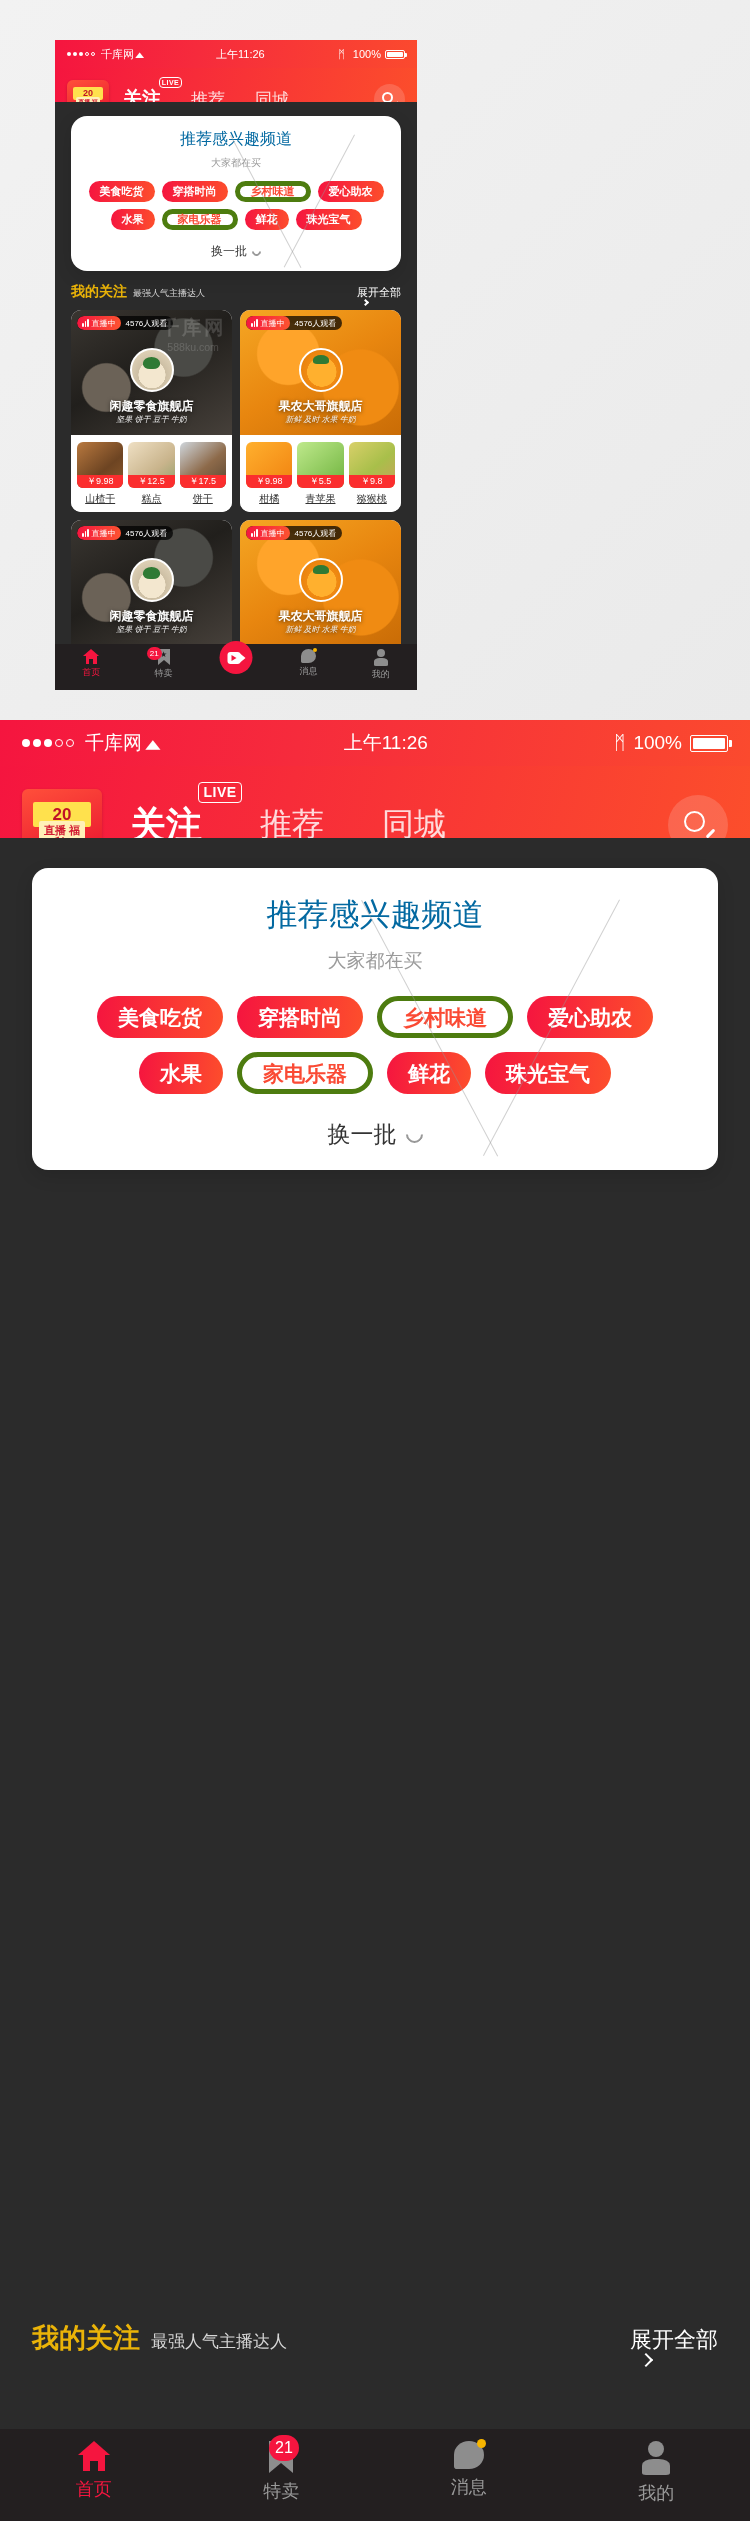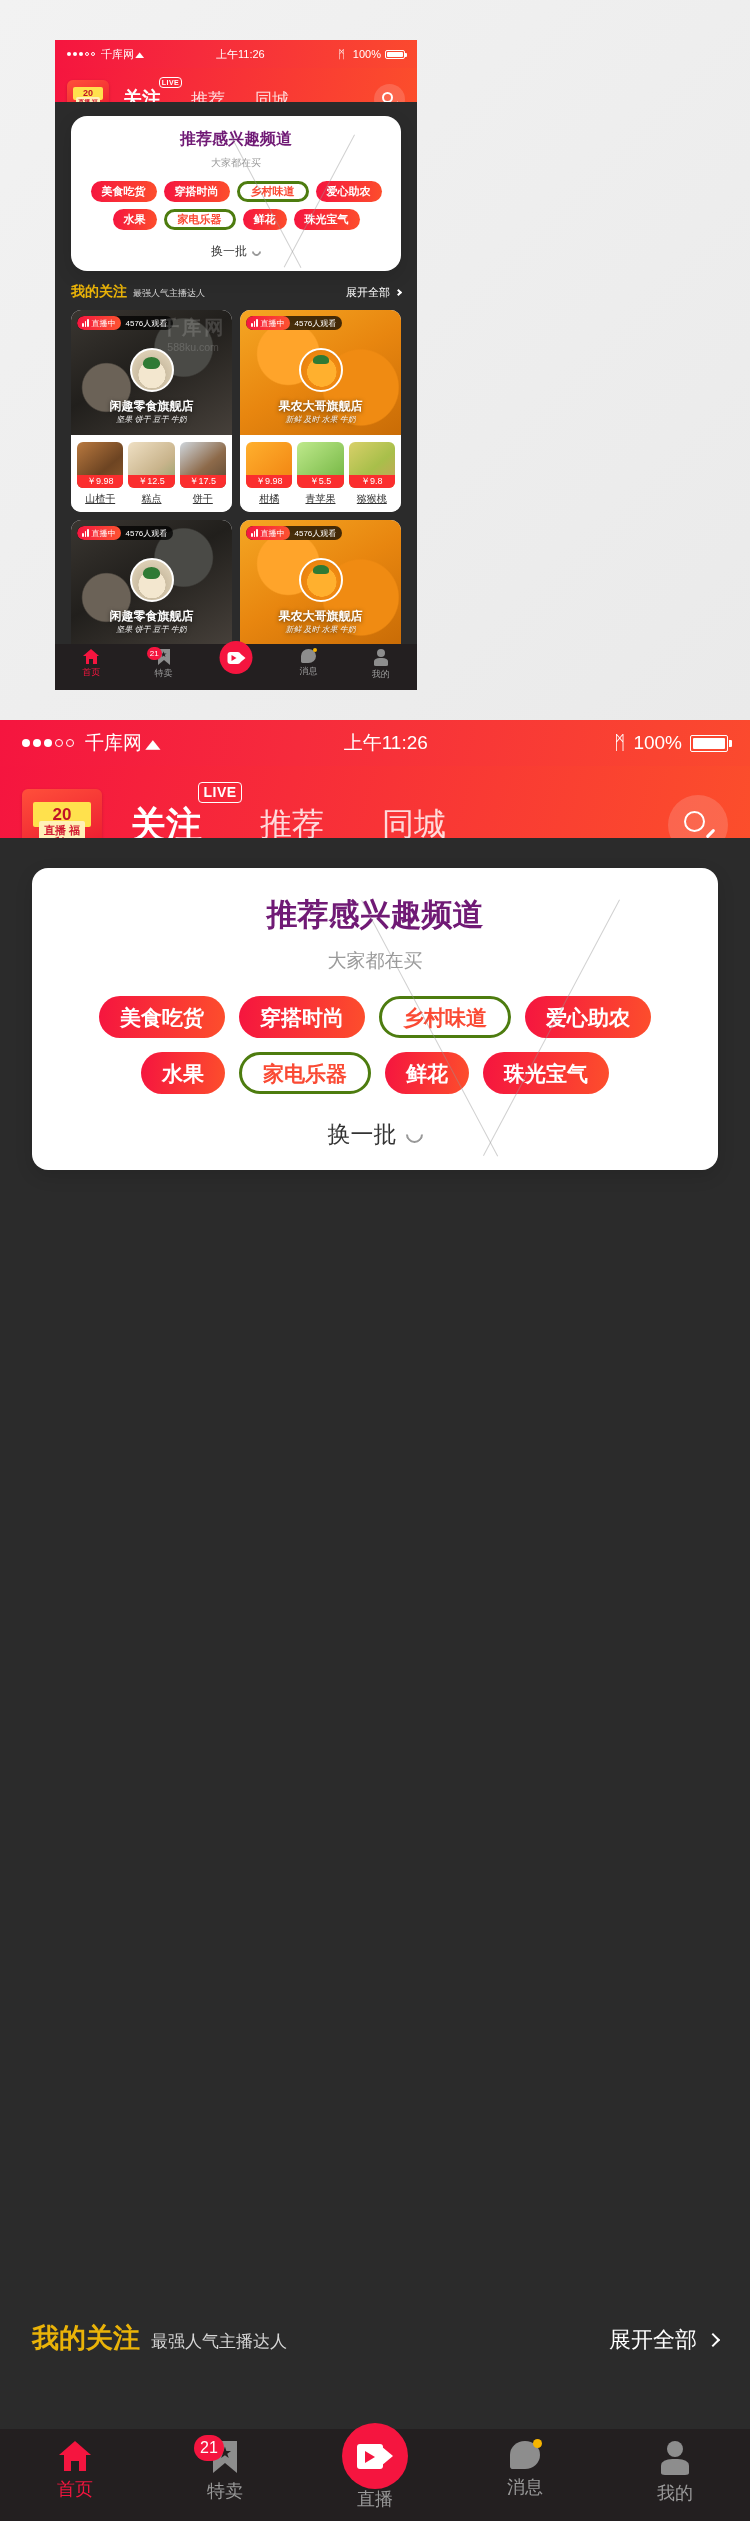--- a/index.html
+++ b/index.html
@@ -74,42 +74,42 @@
   .header-curve{
     position:absolute; left:0; width:100%; background:#2b2b2b;
     border-top-left-radius:0; z-index:0;
   }
 
   
   .interest-card{
     position:absolute; background:#fff; border-radius:16px; z-index:3;
     box-shadow:0 6px 18px rgba(0,0,0,.12); text-align:center;
   }
-  .interest-title{ color:#701a75; font-weight:bold; }
+  .interest-title{ color:#0369a1; font-weight:normal; }
   .interest-sub{ color:#9b9b9b; }
   .tag-rows{ display:flex; flex-direction:column; align-items:center; }
   .tag-row{ display:flex; justify-content:center; }
   .tag{
     border-radius:999px; white-space:nowrap; display:flex;
     align-items:center; justify-content:center; line-height:1;font-weight:bold;
   }
   .tag.solid{ background:linear-gradient(95deg,#f5153f,#fd4e2c); color:#fff; }
-  .tag.ghost{ background:#fff; border:3px solid #4d7c0f; color:#fa4a34; }
+  .tag.ghost{ background:#fff; border:5px solid #4d7c0f; color:#fa4a34; }
   .refresh{ color:#333; display:flex; align-items:center; justify-content:center; }
   .refresh .arc{
     display:inline-block; border:2px solid #999; border-radius:50%;
     border-right-color:transparent; border-top-color:transparent;
     transform:rotate(-45deg);
   }
 
   
   .sec-head{ display:flex; align-items:baseline; position:absolute; width:100%; }
   .sec-title{ color:#eab308; font-weight:bold; }
   .sec-sub{ color:#d6d6d6; }
-  .sec-more{ color:#fff; margin-left:auto; display:flex; align-items:center; }
+  .sec-more{ color:#fff; margin-left:auto; display:flex; align-items:flex-start;flex-direction:column; }
   .chev{ display:inline-block; border-right:2px solid #fff; border-top:2px solid #fff; transform:rotate(45deg); }
 
   
   .cards{ position:absolute; display:flex; flex-wrap:wrap; }
   .card{ border-radius:10px; overflow:hidden; background:#fff; }
   .card-cover{ position:relative; width:100%; overflow:hidden; }
   .cover-img{ position:absolute; inset:0; }
   .cover-a{ background:
       radial-gradient(circle at 22% 62%, #6b6257 0 16%, transparent 17%),
       radial-gradient(circle at 70% 30%, #4a4a46 0 20%, transparent 21%),
@@ -736,31 +736,20 @@
         <span class="nav-label">首页</span>
       </div>
       <div class="nav">
         <div class="ico-mark">
           <div class="star">★</div>
         </div>
         <div class="badge">21</div>
         <span class="nav-label">特卖</span>
       </div>
       <div class="nav">
-        <div class="ico-live">
-          <div class="cam">
-            <div class="bodyc"></div>
-            <div class="lens"></div>
-            <div class="play"></div>
-          </div>
-        </div>
-        <div style="height: 40px;"></div>
-        <span class="nav-label">直播</span>
-      </div>
-      <div class="nav">
         <div class="ico-msg">
           <div class="bub"></div>
           <div class="dotn"></div>
         </div>
         <span class="nav-label">消息</span>
       </div>
       <div class="nav">
         <div class="ico-user">
           <div class="head"></div>
           <div class="shoulders"></div>

